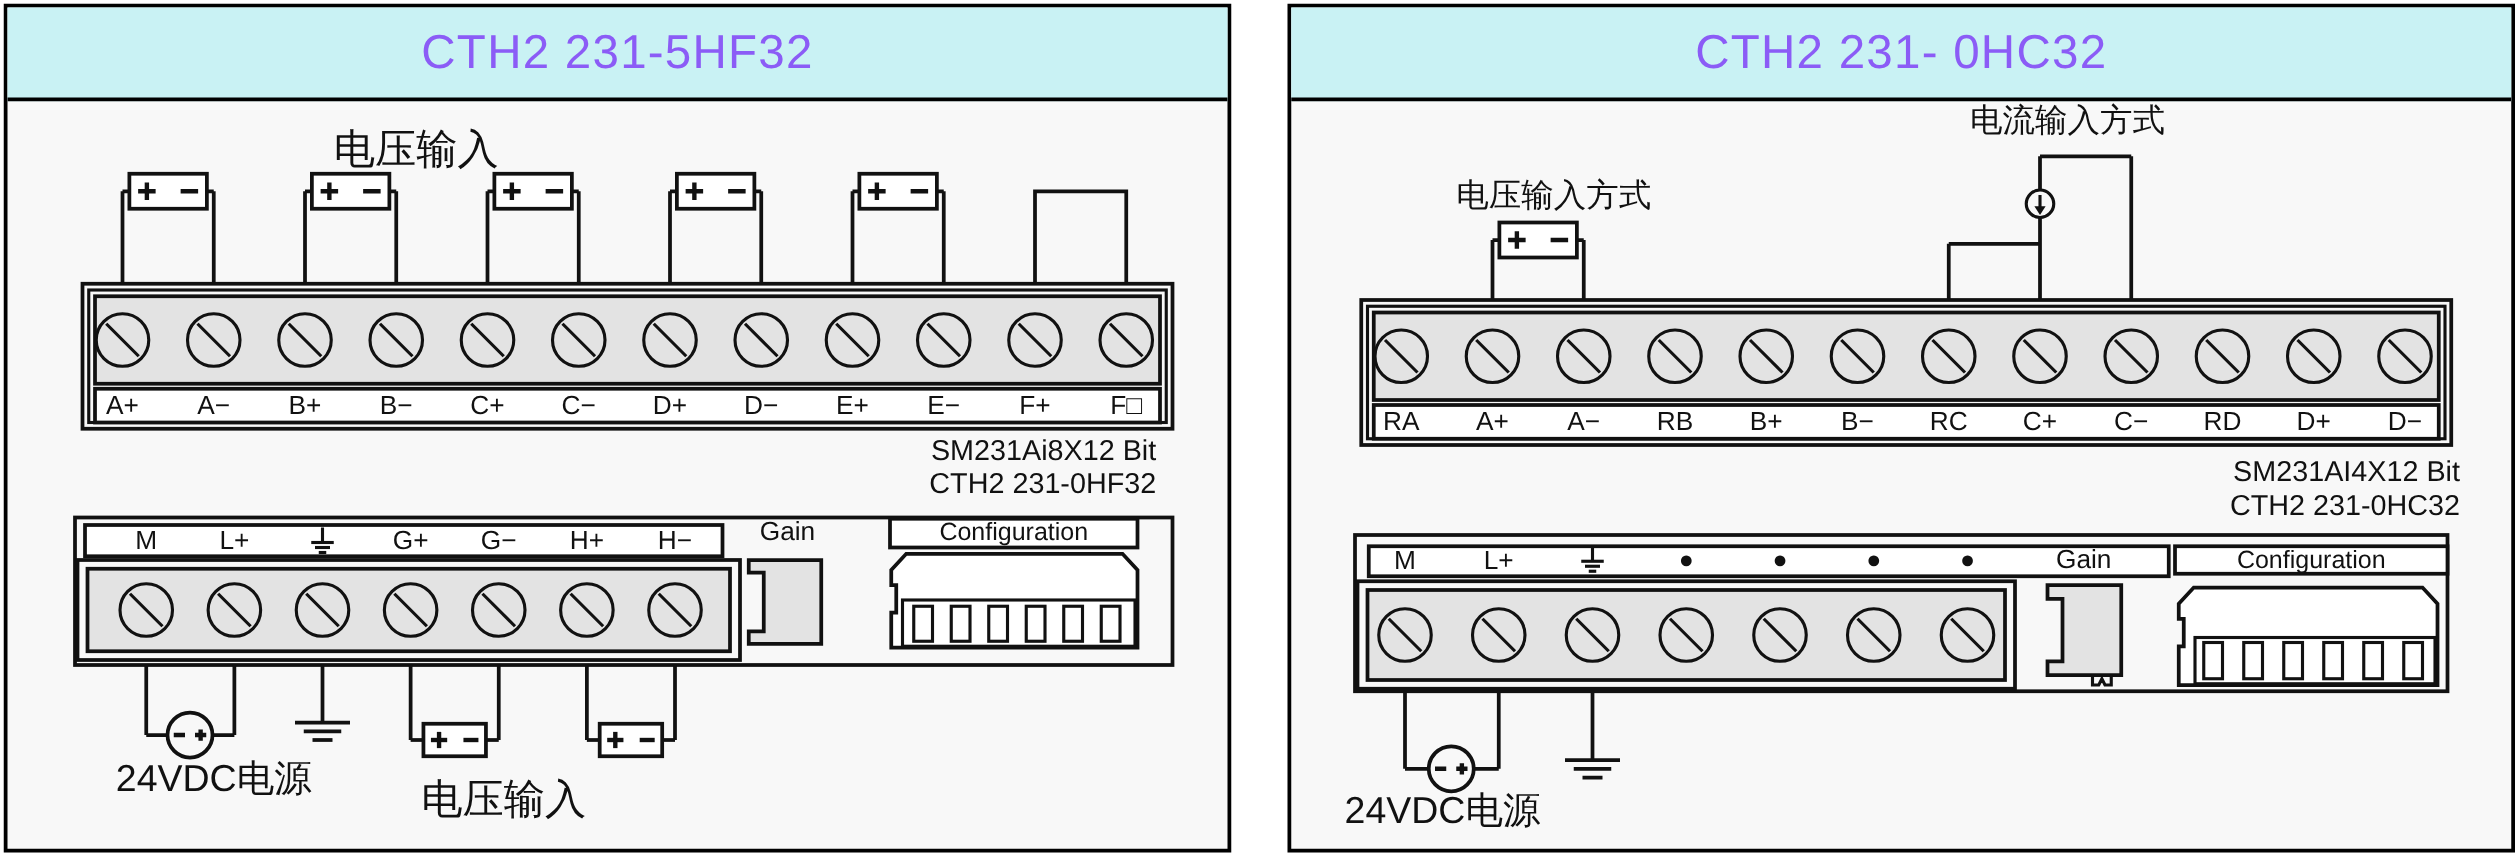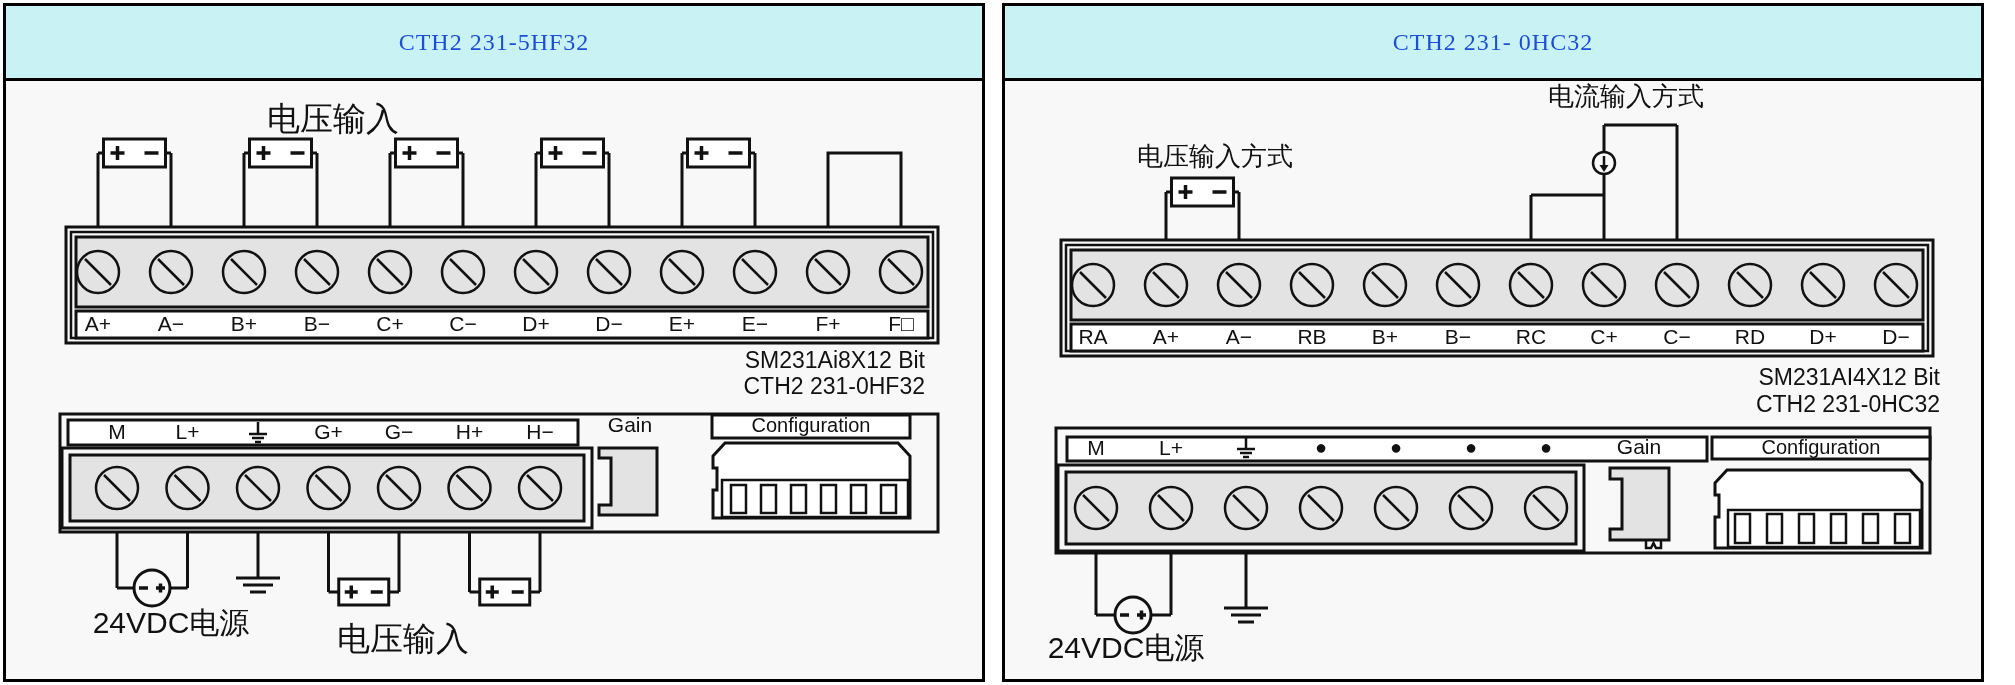--- a/index.html
+++ b/index.html
@@ -1,23 +1,23 @@
 <!DOCTYPE html>
 <html><head>
 <meta charset="utf-8">
 <style>
   html,body{margin:0;padding:0;background:#ffffff;}
   .page{position:relative;width:2015px;height:685px;background:#ffffff;overflow:hidden;
         font-family:"Liberation Sans","DejaVu Sans",sans-serif;}
   .panel{position:absolute;top:3px;width:976px;height:673px;border:3px solid #000;background:#f8f8f8;}
   .panel.left{left:3px;}
-  .panel.right{left:1002px;}
+  .panel.right{left:1030px;}
   .titlebar{height:72px;border-bottom:3px solid #000;background:#c9f2f4;
             display:flex;align-items:center;justify-content:center;}
-  .titlebar .title{font-size:24px;color:#1d4ed8;letter-spacing:1px;font-family:Liberation Serif, serif;}
+  .titlebar .title{font-size:38px;color:#8b5cf6;letter-spacing:1px;}
   svg.diagram{display:block;width:976px;height:598px;}
   svg line,svg rect,svg path,svg polyline,svg circle,svg polygon{stroke:#111;stroke-width:3;fill:none;}
   svg .thin{stroke-width:2.5;}
   svg .th{stroke-width:3.5;}
   svg .gray{fill:#e3e3e3;}
   svg .white{fill:#ffffff;}
   svg .bgfill{fill:#f8f8f8;}
   svg .solid{fill:#111;stroke:none;}
   svg text{stroke:none;fill:#111;font-family:"Liberation Sans","DejaVu Sans",sans-serif;}
   .t20{font-size:20px;} .t21{font-size:21px;} .t23{font-size:23px;}

